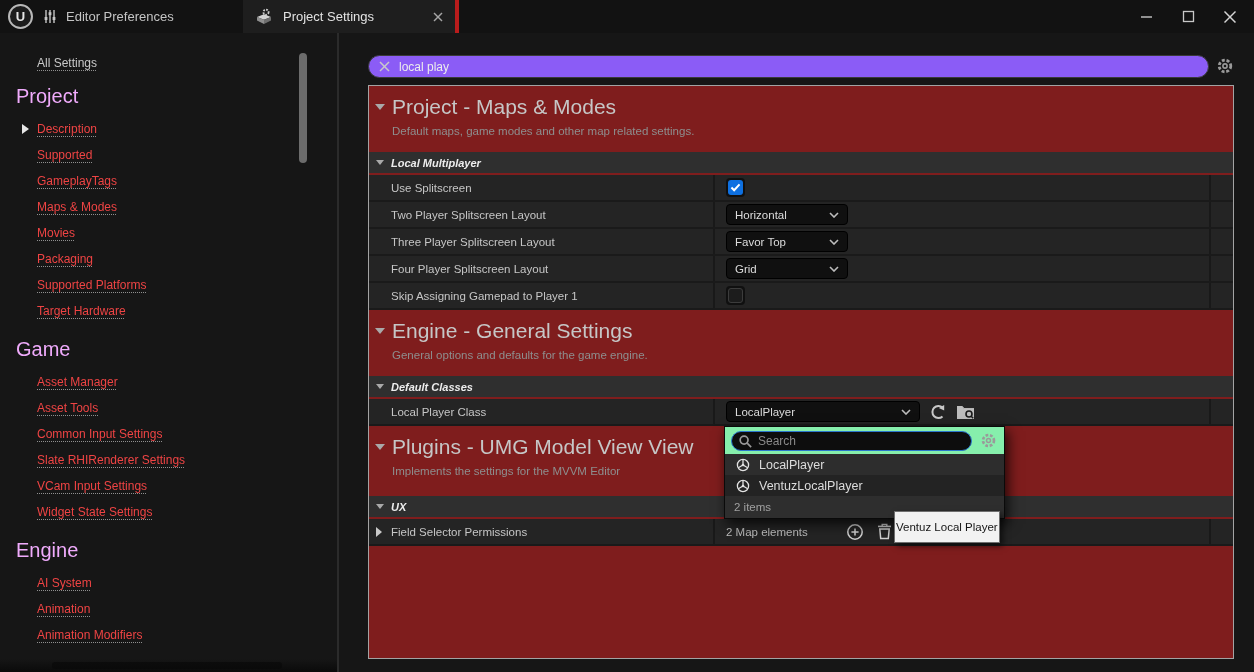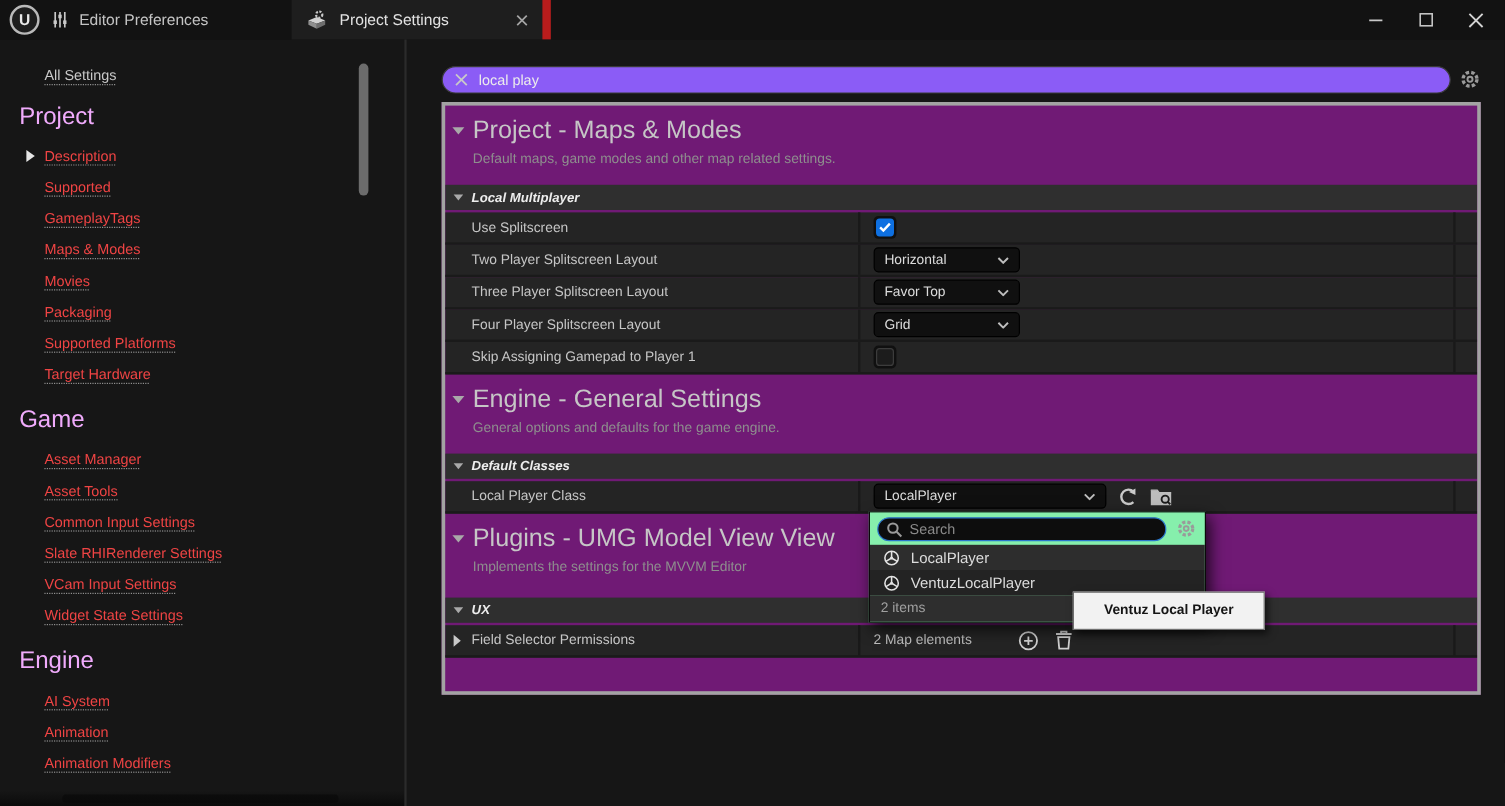--- a/index.html
+++ b/index.html
@@ -13,21 +13,21 @@
 
   
   #titlebar { position:absolute; left:0; top:0; width:1254px; height:33px; background:#121212; }
   .logo-wrap { position:absolute; left:8px; top:4px; width:25px; height:25px; border-radius:50%;
     border:2px solid #B9B9B9; background:#1D1D1D; display:flex; align-items:center; justify-content:center;
     font-size:13px; font-weight:bold; color:#E8E8E8; }
   .tab { position:absolute; top:0; height:33px; display:flex; align-items:center; gap:10px;
     font-size:13px; color:#C4C4C4; cursor:default; }
   .tab.inactive { left:44px; }
   .tab.active { left:243px; width:216px; background:#1E1E1E; padding:0 12px; color:#E2E2E2;
-    border-right:7px solid #b91c1c; }
+    border-right:4px solid #b91c1c; }
   .tab-close { margin-left:auto; opacity:.85; }
   #win-controls { position:absolute; right:0; top:0; height:33px; display:flex; align-items:center; padding-right:12px; }
   .win-btn { width:24px; height:24px; margin-left:18px; display:flex; align-items:center; justify-content:center; }
 
   
   #sidebar { position:absolute; left:0; top:33px; width:337px; height:639px; background:#161616; overflow:hidden; }
   .side-link { display:inline-block; margin:23px 0 0 37px; font-size:12px; color:#C9C9C9;
     text-decoration:underline dotted #8F8F8F 1px; text-underline-offset:3px; cursor:pointer; }
   .side-header { font-size:20px; color:#f0abfc; margin:14px 0 8px 16px; font-weight:400; }
   .side-item { position:relative; height:26px; line-height:26px; padding-left:37px; font-size:12px; }
@@ -41,22 +41,22 @@
   #side-divider { position:absolute; left:337px; top:33px; width:2px; height:639px; background:#2B2B2B; }
 
   
   #main { position:absolute; left:339px; top:33px; width:915px; height:639px; background:#161616; }
 
   #searchbar { position:absolute; left:29px; top:22px; width:841px; height:23px; background:#8b5cf6;
     border:1px solid #3A3A3A; border-radius:12px; display:flex; align-items:center; gap:9px; padding:0 10px; }
   #searchbar .value { font-size:12px; color:#ECECEC; }
   #top-gear { position:absolute; left:877px; top:24px; }
 
-  #panel { position:absolute; left:29px; top:52px; width:866px; height:494px; background:#701a75;
-    border:3px solid #a3a3a3; overflow:hidden; }
+  #panel { position:absolute; left:29px; top:52px; width:866px; height:574px; background:#7f1d1d;
+    border:1px solid #a3a3a3; overflow:hidden; }
 
   .sec-head { height:66px; padding:9px 0 0 6px; }
   .sec-head.tall { height:70px; }
   .sec-title-row { display:flex; align-items:center; gap:7px; }
   .sec-title { font-size:21px; color:#C6C6C6; white-space:nowrap; }
   .sec-sub { margin:6px 0 0 17px; font-size:11.5px; color:#8E8E8E; }
 
   .cat-bar { height:21px; margin-bottom:2px; background:#2F2F2F; display:flex; align-items:center; gap:7px; padding-left:7px;font-style:italic; }
   .cat-bar span { font-size:11px; font-weight:bold; color:#EDEDED; }
 
@@ -94,23 +94,23 @@
   .dd-search-wrap input { width:100%; height:20px; background:#0D0D0D; border:1px solid #2B77CC; border-radius:10px;
     color:#DDDDDD; font-size:12px; font-family:"Liberation Sans", sans-serif; padding:0 8px 0 26px; outline:none; }
   .dd-search-wrap input::placeholder { color:#8A8A8A; }
   .dd-magnifier { position:absolute; left:7px; top:3px; }
   .dd-item { height:21px; display:flex; align-items:center; gap:9px; padding-left:11px; font-size:12.5px; color:#DCDCDC; cursor:pointer; }
   .dd-item.hl { background:#2D2D2D; }
   .dd-item.normal { background:#232323; }
   .dd-footer { height:22px; background:#2E2E2E; display:flex; align-items:center; padding-left:9px; font-size:11.5px; color:#A0A0A0; }
 
   
-  #tooltip { position:absolute; left:555px; top:460px; z-index:20; background:#F2F2F2; color:#151515;
-    border:1px solid #6F6F6F; padding:9px 25px; font-size:11.5px; white-space:nowrap;
-    box-shadow:3px 3px 6px rgba(0,0,0,.6);font-weight:bold; }
+  #tooltip { position:absolute; left:555px; top:478px; z-index:20; background:#F2F2F2; color:#151515;
+    border:1px solid #6F6F6F; padding:9px 1px; font-size:11.5px; white-space:nowrap;
+    box-shadow:3px 3px 6px rgba(0,0,0,.6); }
 </style>
 </head>
 <body>
 
 <div id="window">
 
   <div id="titlebar">
     <div class="logo-wrap">U</div>
 
     <div class="tab inactive">

